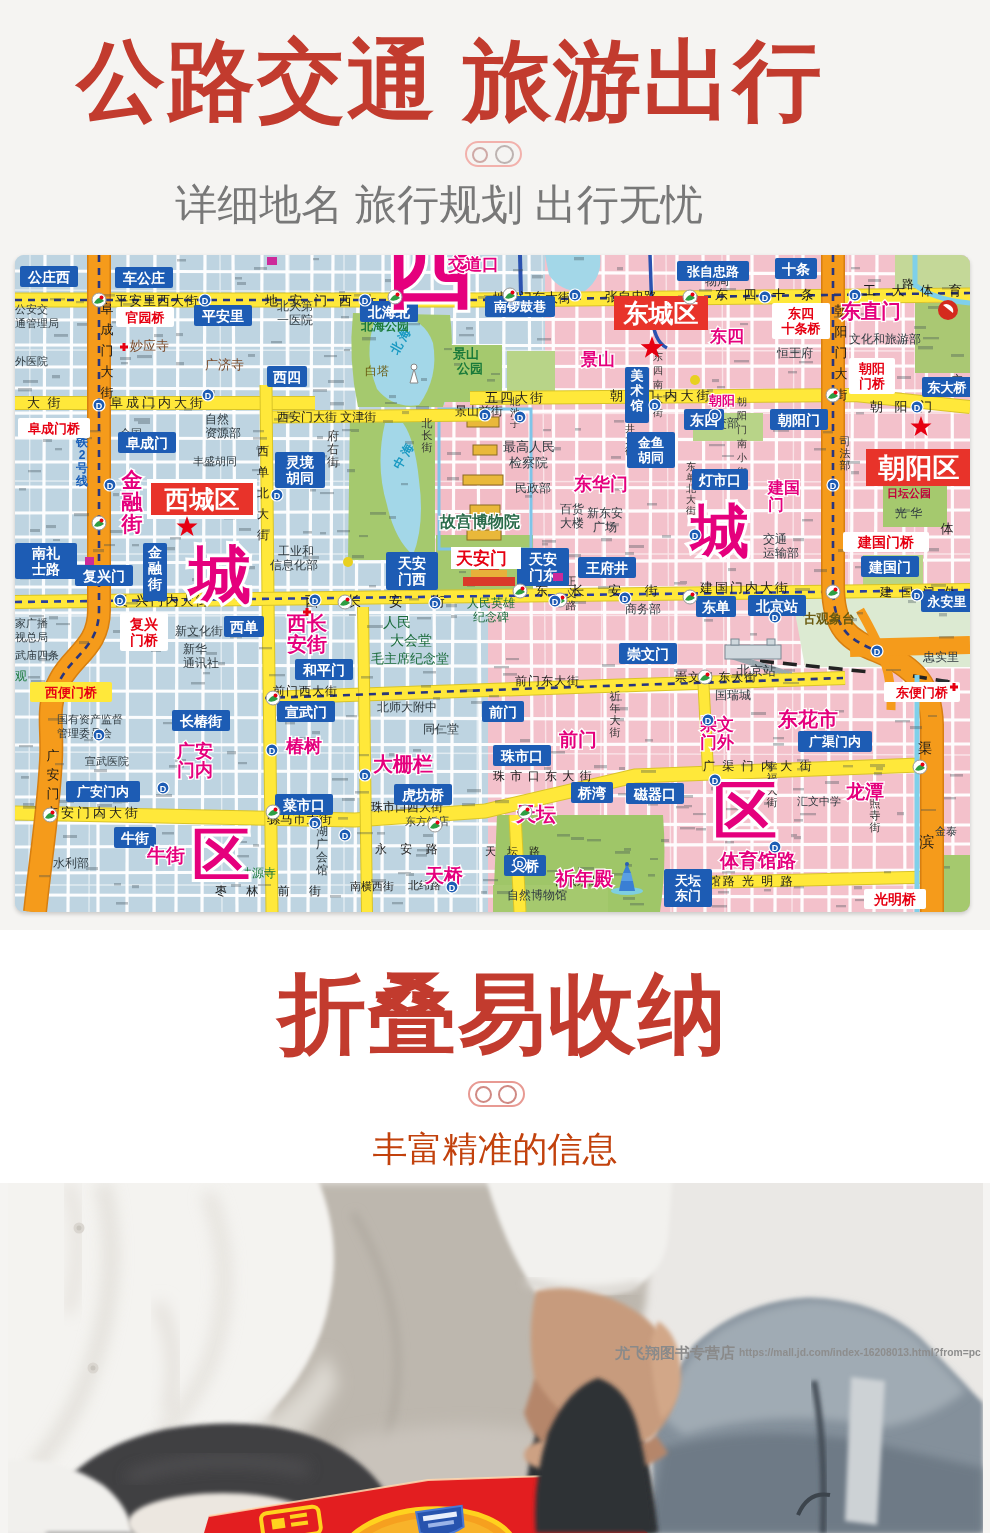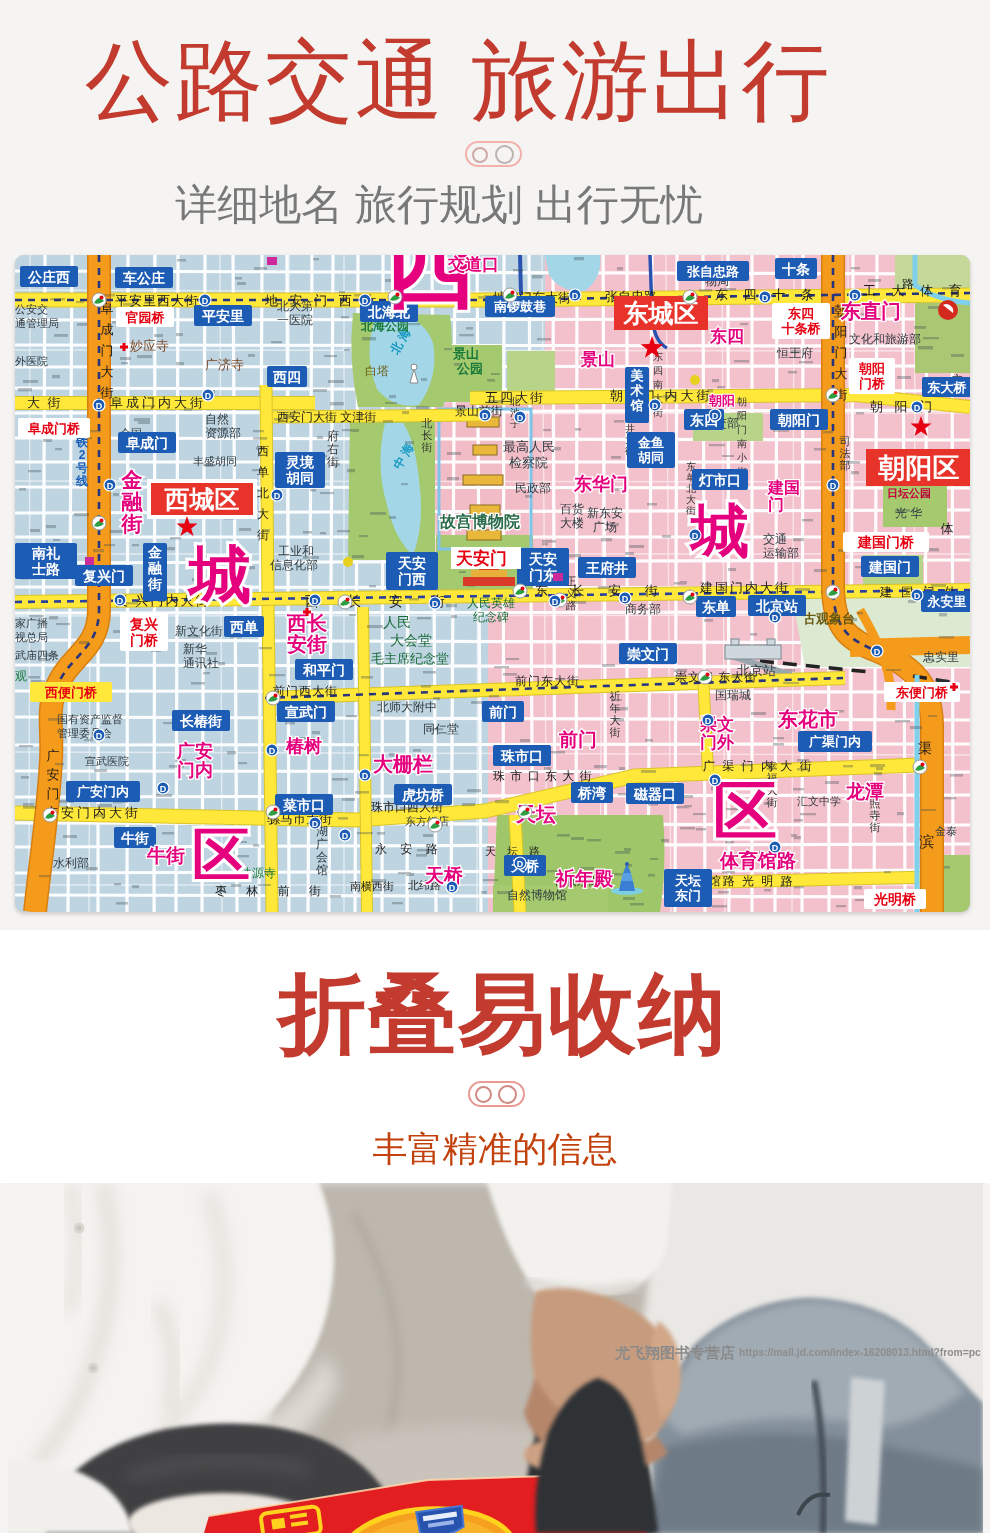--- a/index.html
+++ b/index.html
@@ -2,21 +2,21 @@
 <html><head>
 <meta charset="utf-8">
 <style>
 html,body{margin:0;padding:0;}
 body{width:990px;height:1533px;background:#f5f4f2;font-family:"Liberation Sans",sans-serif;position:relative;overflow:hidden;}
 .abs{position:absolute;}
 </style>
 </head>
 <body>
 
-<div class="abs" style="left:17px;top:22px;width:882px;text-align:center;font-size:88px;font-weight:normal;color:#c23b2e;letter-spacing:2px;">公路交通 旅游出行</div>
+<div class="abs" style="left:9px;top:22px;width:882px;text-align:center;font-size:88px;font-weight:bold;color:#c23b2e;letter-spacing:2px;">公路交通 旅游出行</div>
 
 <div class="abs" style="left:465px;top:141px;width:53px;height:22px;border:2px solid #f2b1ac;border-radius:13px;"></div>
 <div class="abs" style="left:472px;top:147px;width:12px;height:12px;border:2px solid #cfa9a6;border-radius:50%;"></div>
 <div class="abs" style="left:495px;top:145px;width:15px;height:15px;border:2px solid #bdb3b1;border-radius:50%;"></div>
 
 <div class="abs" style="left:0;top:177px;width:834px;text-align:center;font-size:42px;color:#787878;padding-left:22px;">详细地名 旅行规划 出行无忧</div>
 
 <div class="abs" style="left:15px;top:255px;width:955px;height:657px;background:#c3d8e3;border-radius:9px;overflow:hidden;box-shadow:0 2px 4px rgba(0,0,0,0.18);">
 <svg width="955" height="657" viewBox="0 0 955 657" xmlns="http://www.w3.org/2000/svg" style="display:block">
 <rect x="0" y="0" width="955" height="657" fill="#bed4e1"></rect>

